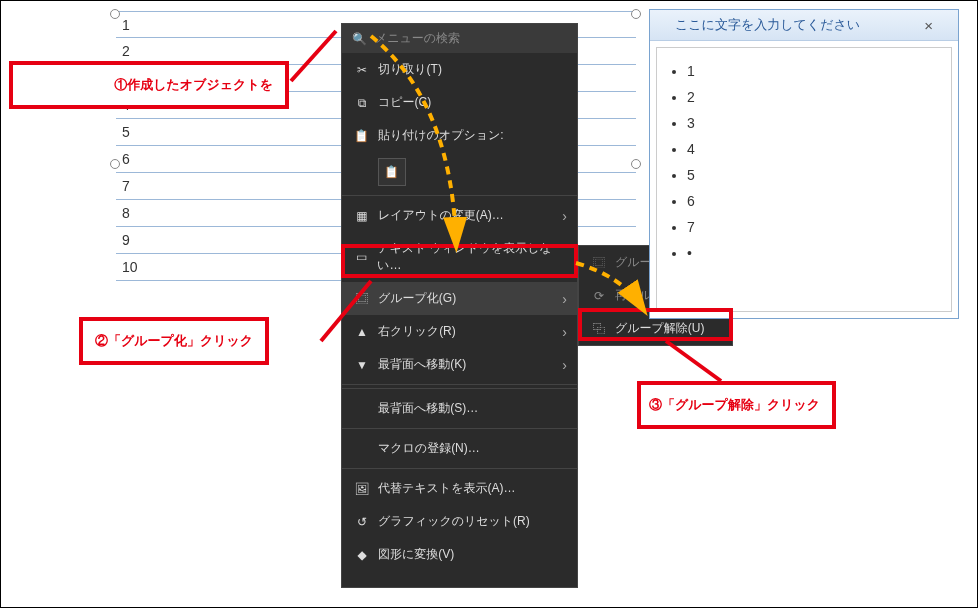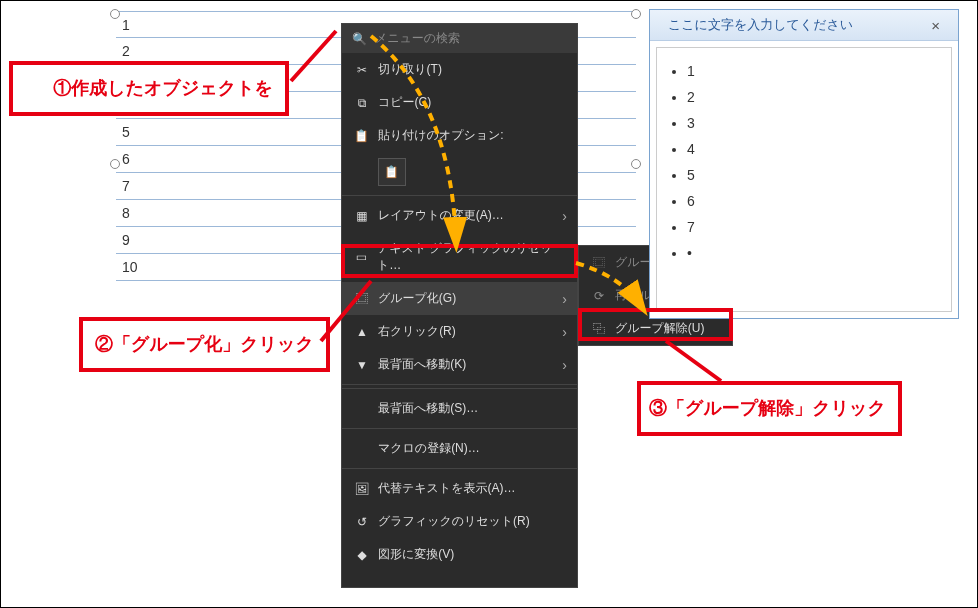--- a/index.html
+++ b/index.html
@@ -119,21 +119,21 @@
       position: absolute;
       right: 18px;
       top: 8px;
       width: 310px;
       border: 1px solid #7aa3cf;
       background: #fff;
     }
     .text-panel-title {
       background: linear-gradient(#eaf2fb, #d6e4f4);
       color: #2a5a99;
-      padding: 6px 18px;
+      padding: 6px 25px;
       display: flex;
       justify-content: space-between;
       align-items: center;
       font-size: 13px;
       border-bottom: 1px solid #b8cde5;
     }
     .text-panel-close {
       font-size: 15px;
       color: #555;
       cursor: pointer;
@@ -149,21 +149,21 @@
     .text-panel-body ul { list-style: disc; }
     .text-panel-body li { padding: 5px 0; font-size: 14px; color: #333; }
     
     
     .callout {
       position: absolute;
       background: #fff;
       border: 4px solid #e60012;
       color: #e60012;
       font-weight: bold;
-      font-size: 18px;
+      font-size: 13px;
       padding: 10px 12px;
       text-align: right;
       line-height: 1.5;
     }
     
     
     .red-box {
       position: absolute;
       border: 4px solid #e60012;
       pointer-events: none;
@@ -237,21 +237,21 @@
   <div class="paste-opts">
     <span class="paste-icon-box">📋</span>
   </div>
   <div class="menu-sep"></div>
   <div class="menu-item has-sub">
     <span class="icon">▦</span>
     <span>レイアウトの変更(A)…</span>
   </div>
   <div class="menu-item">
     <span class="icon">▭</span>
-    <span>テキスト グラフィックのリセット…</span>
+    <span>テキスト ウィンドウを表示しない…</span>
   </div>
   <div class="menu-item has-sub highlight">
     <span class="icon">⿴</span>
     <span>グループ化(G)</span>
   </div>
   <div class="menu-item has-sub">
     <span class="icon">▲</span>
     <span>右クリック(R)</span>
   </div>
   <div class="menu-item has-sub">

